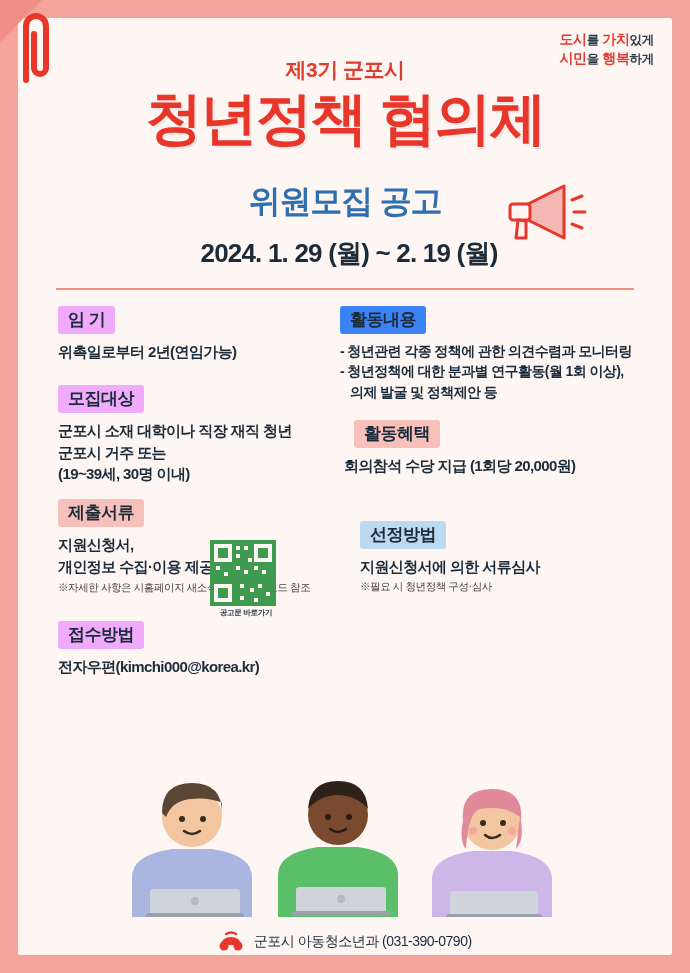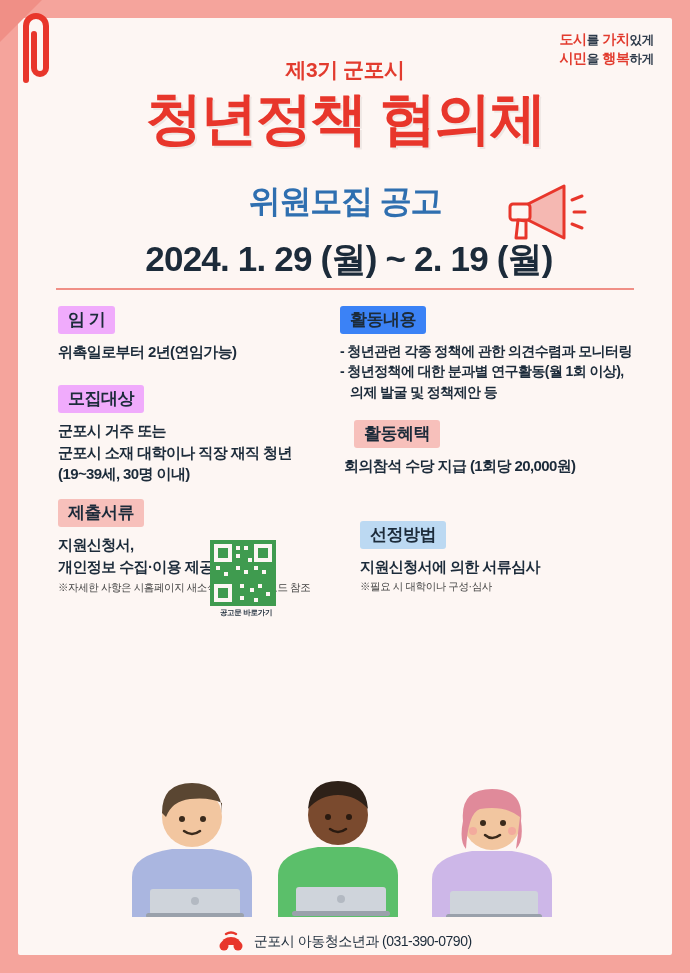--- a/index.html
+++ b/index.html
@@ -78,21 +78,21 @@
     text-align: center;
     font-size: 32px;
     font-weight: bold;
     color: #2f6fb0;
     letter-spacing: -1.2px;
   }
   .period {
     position: absolute;
     top: 236px; left: 8px; right: 0;
     text-align: center;
-    font-size: 35px;
+    font-size: 26px;
     font-weight: bold;
     color: #1c2b3a;
     letter-spacing: -0.8px;
   }
   .divider {
     position: absolute;
     top: 288px; left: 56px; right: 56px;
     height: 2px;
     background: #f08f86;
   }
@@ -219,32 +219,36 @@
 
   <div class="col-left">
 
     <div class="block">
       <div class="tag tag-green">임 기</div>
       <div class="body-txt">위촉일로부터 2년(연임가능)</div>
     </div>
 
     <div class="block" style="margin-top:22px;">
       <div class="tag tag-green">모집대상</div>
+      <div class="body-txt">군포시 소재 대학이나 직장 재직 청년</div>
       <div class="body-txt">군포시 거주 또는</div>
-      <div class="body-txt">군포시 소재 대학이나 직장 재직 청년</div>
       <div class="body-txt">(19~39세, 30명 이내)</div>
     </div>
 
     <div class="block" style="">
       <div class="tag tag-pink">제출서류</div>
       <div class="body-txt">지원신청서,</div>
       <div class="body-txt">개인정보 수집·이용 제공동의서</div>
       <div class="note">※자세한 사항은 시홈페이지 새소식란 또는 QR코드 참조</div>
     </div>
 
+    <div class="block" style="margin-top:26px;">
+      <div class="tag tag-green">접수방법</div>
+      <div class="body-txt">전자우편(kimchi000@korea.kr)</div>
+    </div>
   </div>
 
   <div class="qr-wrap">
     <div class="qr">
       <i style="left:4px;top:4px;width:18px;height:18px;"></i>
       <i style="left:8px;top:8px;width:10px;height:10px;background:#3f9b4f;"></i>
       <i style="left:44px;top:4px;width:18px;height:18px;"></i>
       <i style="left:48px;top:8px;width:10px;height:10px;background:#3f9b4f;"></i>
       <i style="left:4px;top:44px;width:18px;height:18px;"></i>
       <i style="left:8px;top:48px;width:10px;height:10px;background:#3f9b4f;"></i>
@@ -278,21 +282,21 @@
     </div>
 
     <div class="block" style="margin-top:18px; padding-left:14px;">
       <div class="tag tag-pink">활동혜택</div>
       <div class="body-txt" style="margin-left:-10px;">회의참석 수당 지급 (1회당 20,000원)</div>
     </div>
 
     <div class="block" style="margin-top:44px; padding-left:20px;">
       <div class="tag tag-blue">선정방법</div>
       <div class="body-txt">지원신청서에 의한 서류심사</div>
-      <div class="note">※필요 시 대학이나 구성·심사</div>
+      <div class="note">※필요 시 청년정책 구성·심사</div>
     </div>
 
   </div>
 
   <svg class="illus" viewBox="0 0 690 200">
 
     <g>
       <path d="M132 200 L132 160 Q132 138 172 132 L212 132 Q252 138 252 160 L252 200 Z" fill="#aab6e0"></path>
       <circle cx="192" cy="100" r="30" fill="#f2c6a0"></circle>
       <path d="M162 96 Q162 66 192 66 Q222 66 222 96 L222 86 Q210 80 190 82 Q172 84 166 100 Z" fill="#5a4632"></path>

